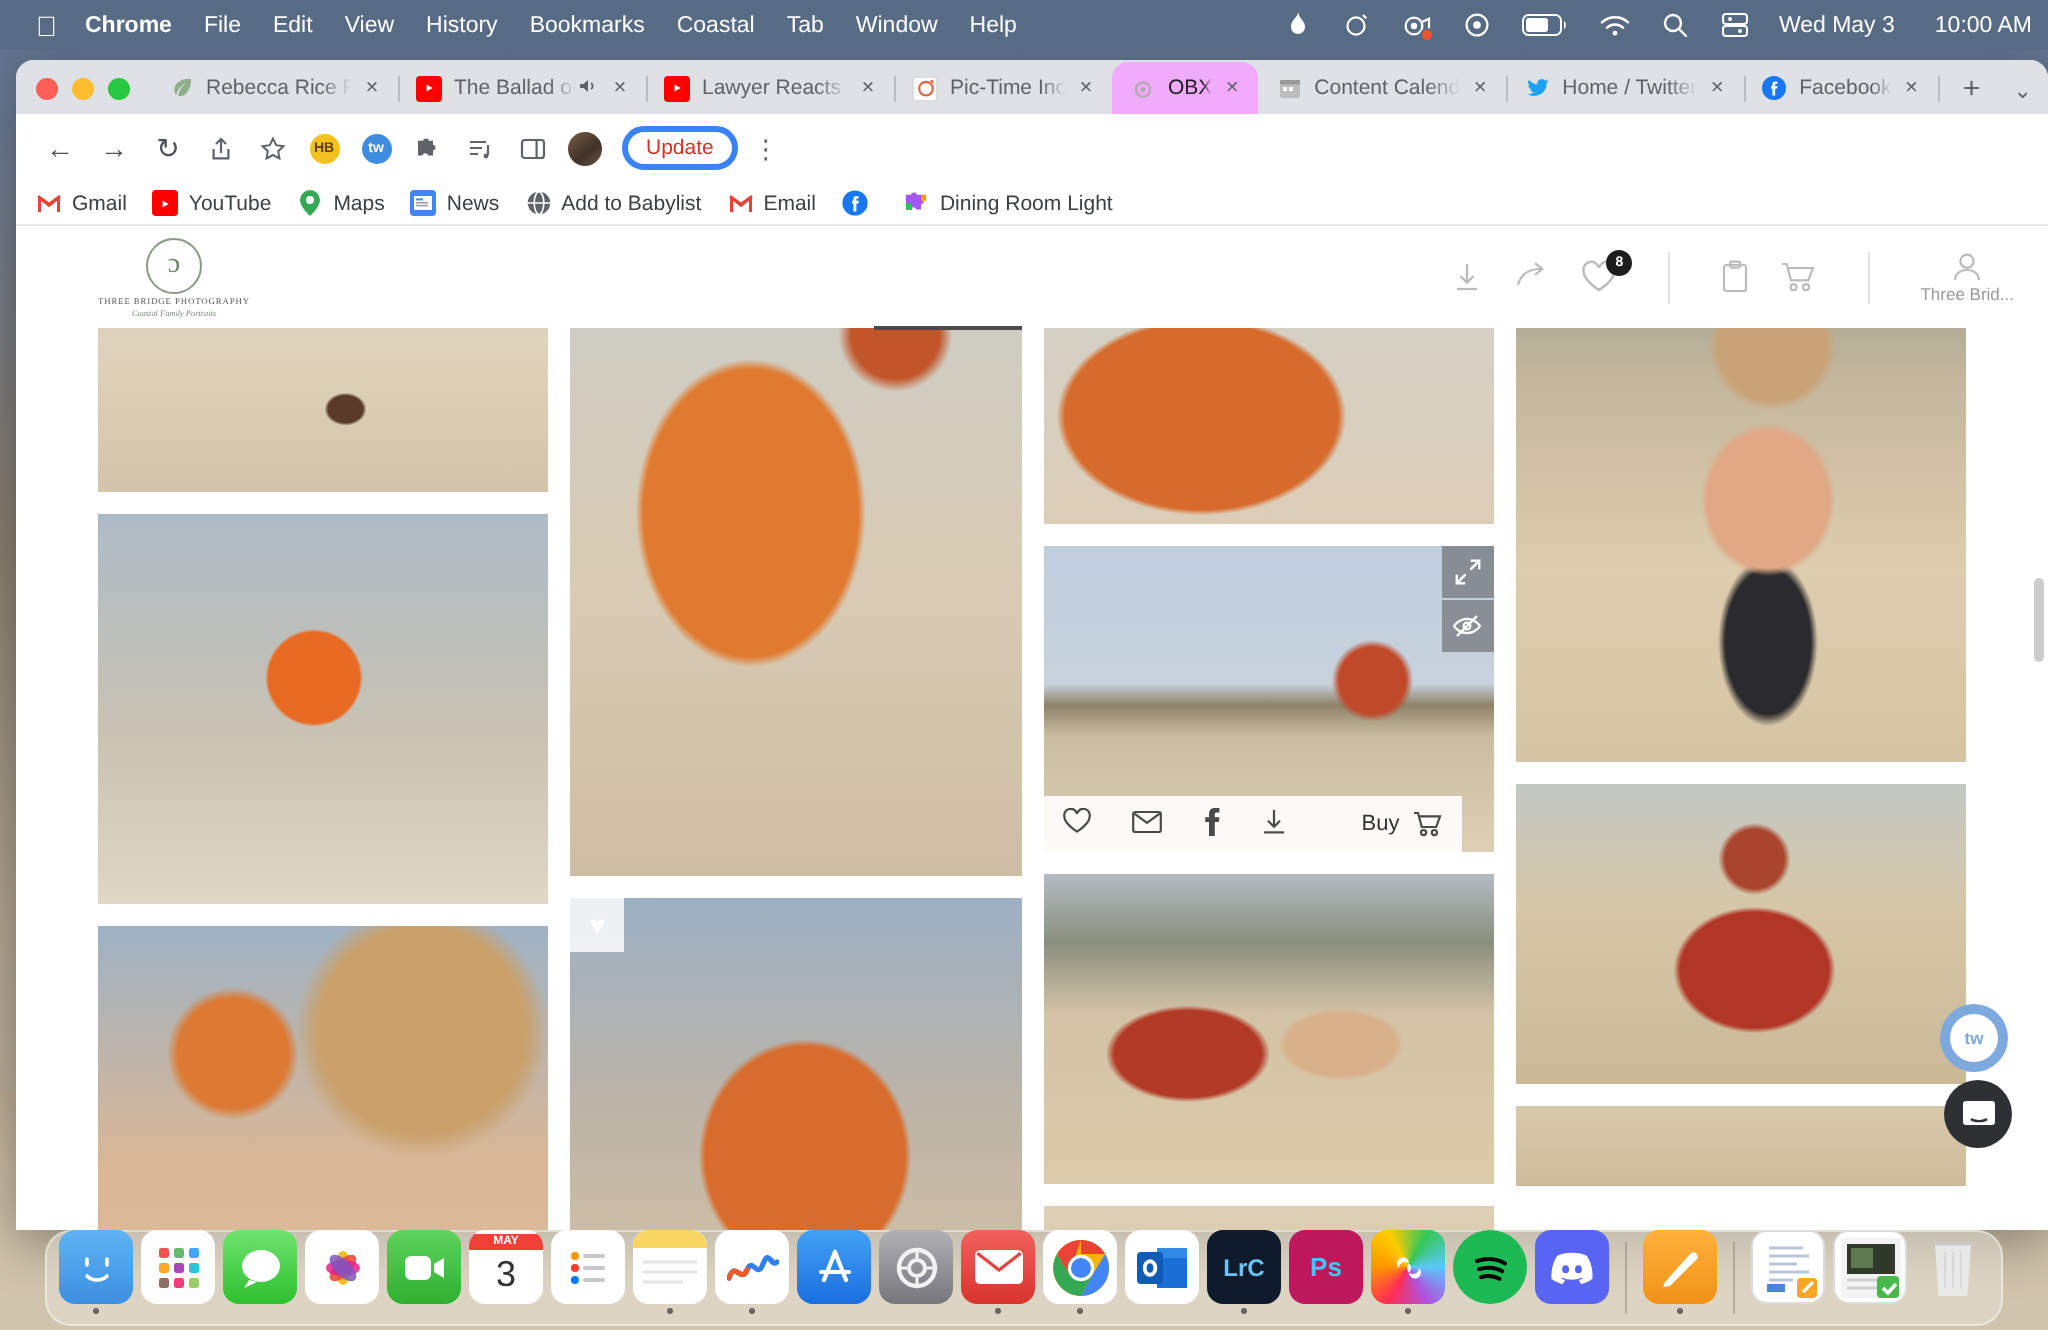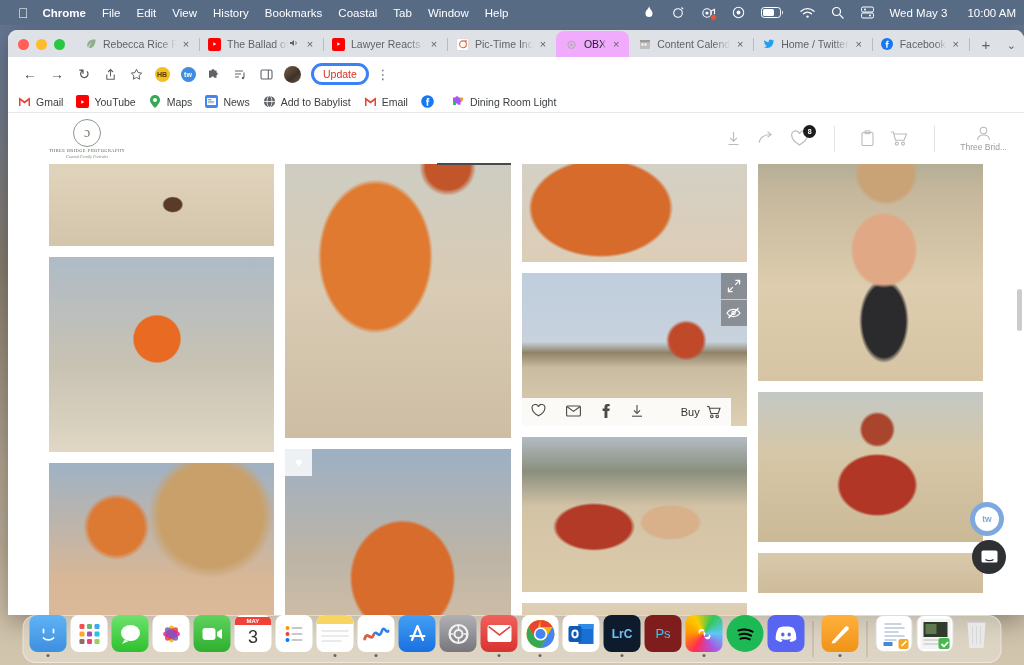--- a/index.html
+++ b/index.html
@@ -932,21 +932,21 @@
   </div>
 
   <div class="dockitem">
     <div class="dockicon" style="background:#0d1b2c;color:#6dc3f5;font-size:12px;font-weight:bold;font-family:'Liberation Sans',sans-serif">
       <span>LrC</span>
     </div>
     <div class="dockdot"></div>
   </div>
 
   <div class="dockitem">
-    <div class="dockicon" style="background:#7f1d1d;color:#3ec6f5;font-size:13px;font-weight:normal;font-family:'Liberation Sans',sans-serif">
+    <div class="dockicon" style="background:#be185d;color:#3ec6f5;font-size:13px;font-weight:bold;font-family:'Liberation Sans',sans-serif">
       <span>Ps</span>
     </div>
     <div class="dockdot off"></div>
   </div>
 
   <div class="dockitem">
     <div class="dockicon" style="background:conic-gradient(from 210deg,#ff2d55,#ff9500,#ffcc00,#34c759,#5ac8fa,#af52de,#ff2d55)">
       <svg width="22" height="16" viewBox="0 0 22 16">
           <path d="M6 8a3 3 0 1 1 5 2.2A3 3 0 1 0 16 8a3 3 0 1 1-5-2.2A3 3 0 1 0 6 8z" fill="#fff"></path>
         </svg>

